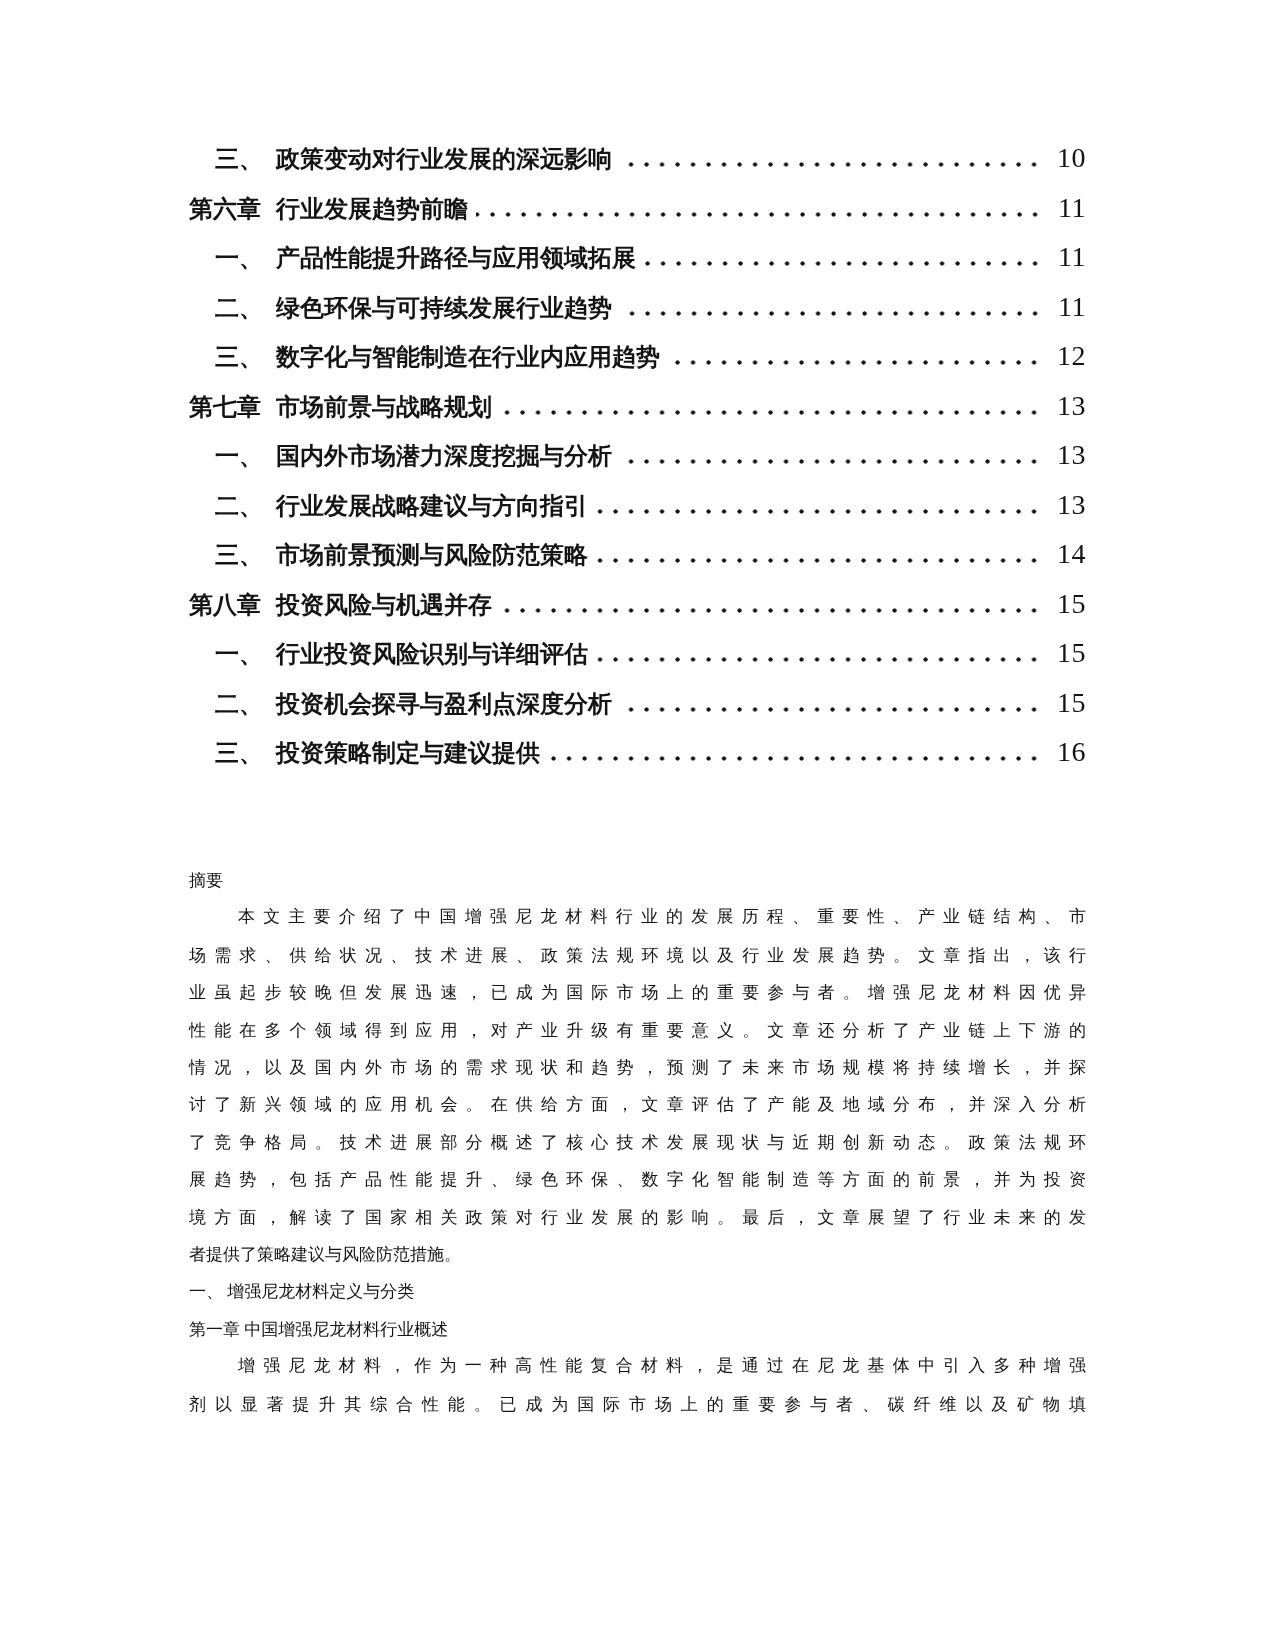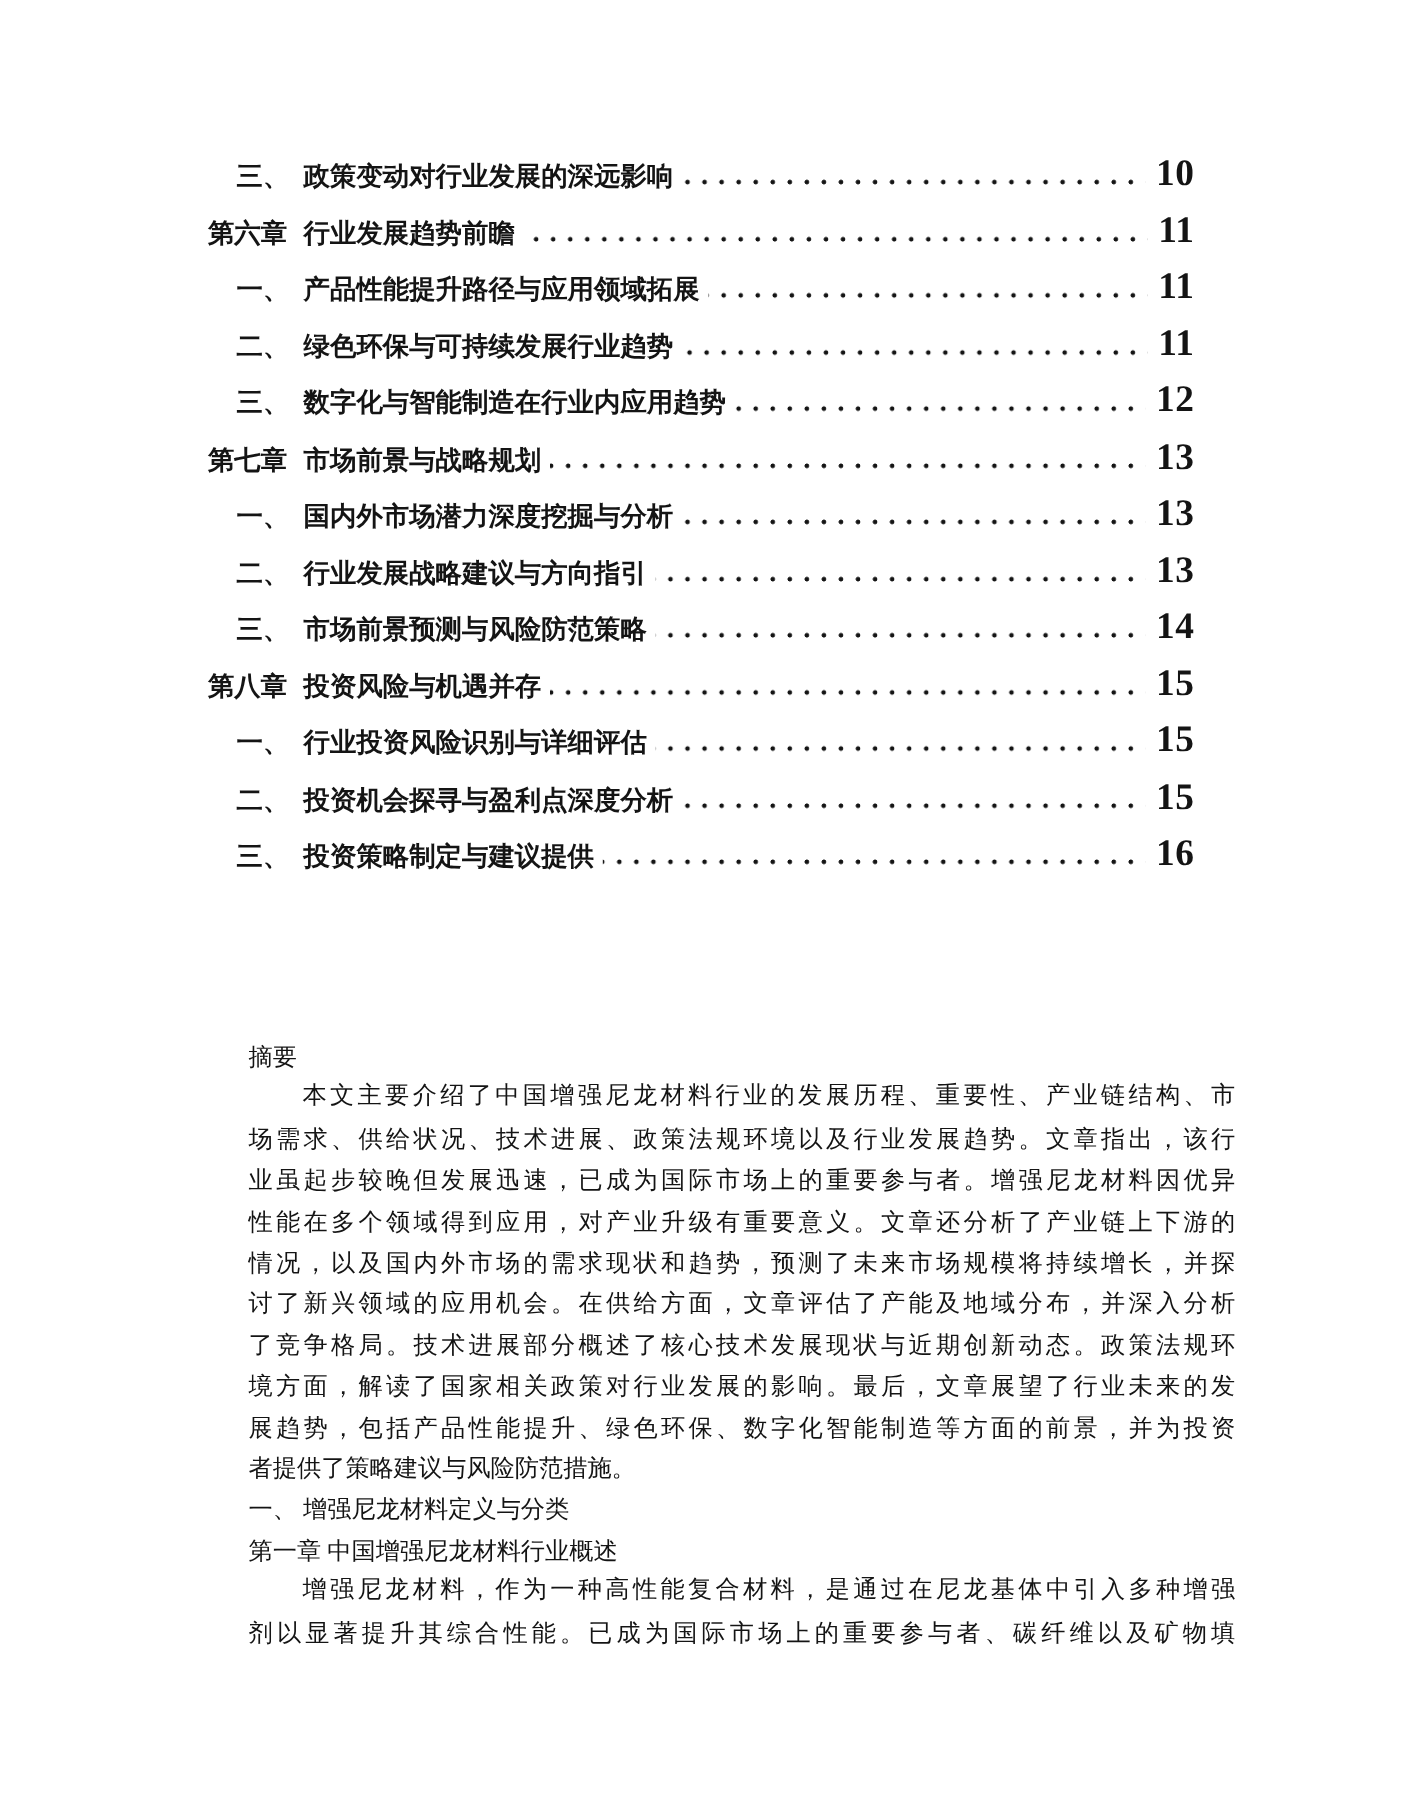--- a/index.html
+++ b/index.html
@@ -47,33 +47,32 @@
     flex: 1 1 30px;
     height: 5px;
     margin: 0 10px 0 8px;
     background-image: radial-gradient(circle at 2.5px 2.5px, #141414 1.8px, transparent 2.4px);
     background-size: 15.5px 5px;
     background-repeat: repeat-x;
     background-position: right bottom;
   }
   .toc-page {
     flex: 0 0 auto;
-    font-size: 34px;
-    font-weight: 700;
+    font-size: 28px;
+    font-weight: 400;
     letter-spacing: 0.5px;
   }
   
   .body-text {
     position: absolute;
     left: 189px;
-    top: 942px;
+    top: 862px;
     width: 897px;
-    font-size: 22px;
+    font-size: 17px;
     line-height: 37.4px;
-    margin-left: 37px;
   }
   .line {
     min-height: 37.4px;
     white-space: normal;
   }
   .just {
     text-align: justify;
     text-align-last: justify;
     text-justify: auto;
   }
@@ -171,22 +170,22 @@
   <main class="body-text">
     <div class="line">摘要</div>
     <div id="abstract-lines">
         <div class="line just indent">本文主要介绍了中国增强尼龙材料行业的发展历程、重要性、产业链结构、市</div>
         <div class="line just">场需求、供给状况、技术进展、政策法规环境以及行业发展趋势。文章指出，该行</div>
         <div class="line just">业虽起步较晚但发展迅速，已成为国际市场上的重要参与者。增强尼龙材料因优异</div>
         <div class="line just">性能在多个领域得到应用，对产业升级有重要意义。文章还分析了产业链上下游的</div>
         <div class="line just">情况，以及国内外市场的需求现状和趋势，预测了未来市场规模将持续增长，并探</div>
         <div class="line just">讨了新兴领域的应用机会。在供给方面，文章评估了产能及地域分布，并深入分析</div>
         <div class="line just">了竞争格局。技术进展部分概述了核心技术发展现状与近期创新动态。政策法规环</div>
+        <div class="line just">展趋势，包括产品性能提升、绿色环保、数字化智能制造等方面的前景，并为投资</div>
         <div class="line just">境方面，解读了国家相关政策对行业发展的影响。最后，文章展望了行业未来的发</div>
-        <div class="line just">展趋势，包括产品性能提升、绿色环保、数字化智能制造等方面的前景，并为投资</div>
         <div class="line">者提供了策略建议与风险防范措施。</div>
       </div>
     <div class="line">一、 增强尼龙材料定义与分类</div>
     <div class="line">第一章 中国增强尼龙材料行业概述</div>
     <div id="chapter1-lines">
         <div class="line just indent">增强尼龙材料，作为一种高性能复合材料，是通过在尼龙基体中引入多种增强</div>
         <div class="line just">剂以显著提升其综合性能。已成为国际市场上的重要参与者、碳纤维以及矿物填</div>
       </div>
   </main>
 

